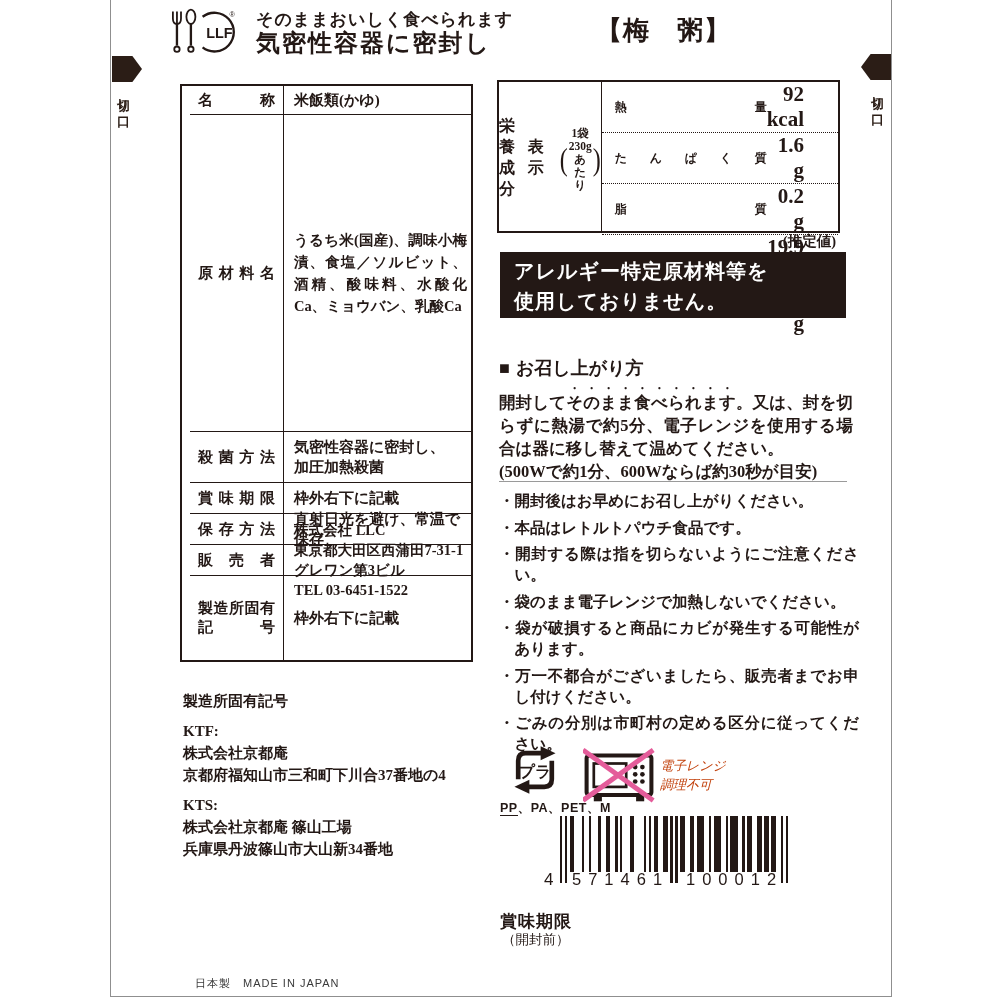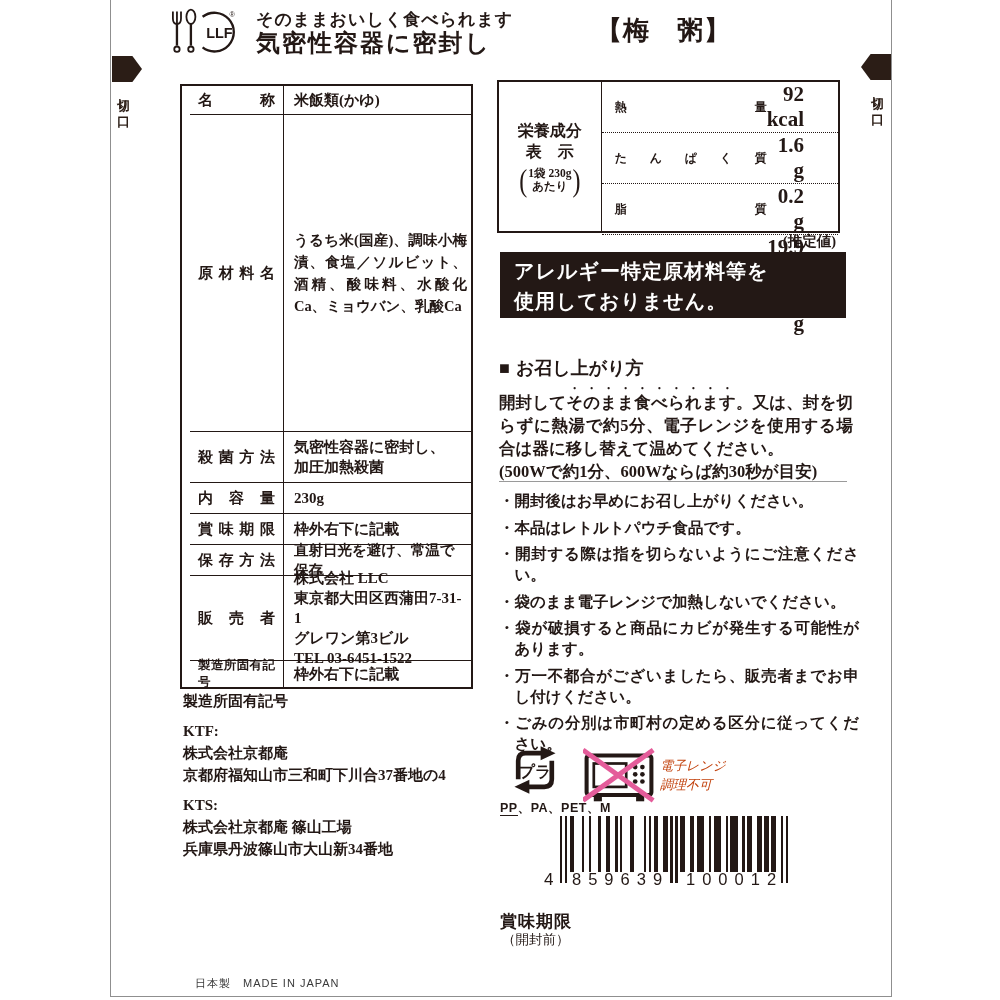--- a/index.html
+++ b/index.html
@@ -47,21 +47,21 @@
   
   .factory{left:183px;top:690px;font-size:15px;font-weight:600;line-height:22px;}
   .factory .entry{margin-top:8px;}
 
   .made-in{left:195px;top:976px;font-family:"Liberation Sans","DejaVu Sans",sans-serif;
            font-size:11px;letter-spacing:1px;color:#3a3a3a;}
 
   
   .nutri{left:497px;top:80px;width:339px;height:149px;border:2px solid #231815;
          display:flex;box-sizing:content-box;}
-  .nutri-head{width:106px;border-right:1.5px solid #231815;display:flex;flex-direction:column;
+  .nutri-head{width:106px;border-right:1.5px solid #231815;display:flex;flex-direction:row;
               align-items:center;justify-content:center;font-weight:600;}
   .nutri-head .t{font-size:16px;line-height:21px;}
   .nutri-paren{display:flex;align-items:center;margin-top:5px;}
   .nutri-paren .p{font-size:24px;font-weight:400;transform:scaleY(1.35);}
   .nutri-paren .mid{text-align:center;font-size:11.5px;line-height:13px;padding:0 1px;}
   .nutri-rows{flex:1;display:flex;flex-direction:column;}
   .nutri-row{flex:1;display:flex;align-items:center;}
   .nutri-row + .nutri-row{border-top:1px dotted #231815;}
   .nutri-row .nl{width:152px;padding-left:13px;font-size:12px;font-weight:600;
                  text-align:justify;text-align-last:justify;}
@@ -156,26 +156,20 @@
           <span>原材料名</span>
         </div>
         <div class="spec-value">うるち米(国産)、調味小梅漬、食塩／ソルビット、酒精、酸味料、水酸化Ca、ミョウバン、乳酸Ca</div>
       </div>
       <div class="spec-row">
         <div class="spec-label">
           <span>殺菌方法</span>
         </div>
         <div class="spec-value">気密性容器に密封し、
 加圧加熱殺菌</div>
-      </div>
-      <div class="spec-row">
-        <div class="spec-label">
-          <span>内容量</span>
-        </div>
-        <div class="spec-value">230g</div>
       </div>
       <div class="spec-row">
         <div class="spec-label">
           <span>賞味期限</span>
         </div>
         <div class="spec-value">枠外右下に記載</div>
       </div>
       <div class="spec-row">
         <div class="spec-label">
           <span>保存方法</span>
@@ -304,21 +298,21 @@
       <rect x="59" y="54" width="9" height="5" fill="#231815"></rect>
       <line x1="0" y1="2" x2="78" y2="58" stroke="#e45c9a" stroke-width="5.5"></line>
       <line x1="78" y1="2" x2="0" y2="58" stroke="#e45c9a" stroke-width="5.5"></line>
     </svg>
   </div>
   <div class="abs mw-caption">電子レンジ
 調理不可</div>
 
   <div class="abs barcode" id="barcode">
     <div class="bc-digit-first">4</div>
-    <div class="bc-group bc-left">859639</div>
+    <div class="bc-group bc-left">571461</div>
     <div class="bc-group bc-right">100012</div>
   <div class="bar" style="left: 0px; width: 2.4px; height: 67px;"></div>
       <div class="bar" style="left: 4.8px; width: 2.4px; height: 67px;"></div>
       <div class="bar" style="left: 9.6px; width: 2.4px; height: 56px;"></div>
       <div class="bar" style="left: 12px; width: 2.4px; height: 56px;"></div>
       <div class="bar" style="left: 21.6px; width: 2.4px; height: 56px;"></div>
       <div class="bar" style="left: 28.8px; width: 2.4px; height: 56px;"></div>
       <div class="bar" style="left: 38.4px; width: 2.4px; height: 56px;"></div>
       <div class="bar" style="left: 45.6px; width: 2.4px; height: 56px;"></div>
       <div class="bar" style="left: 48px; width: 2.4px; height: 56px;"></div>

